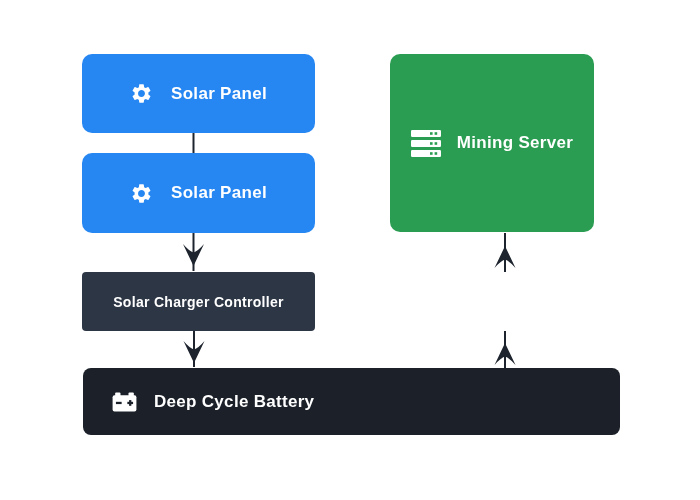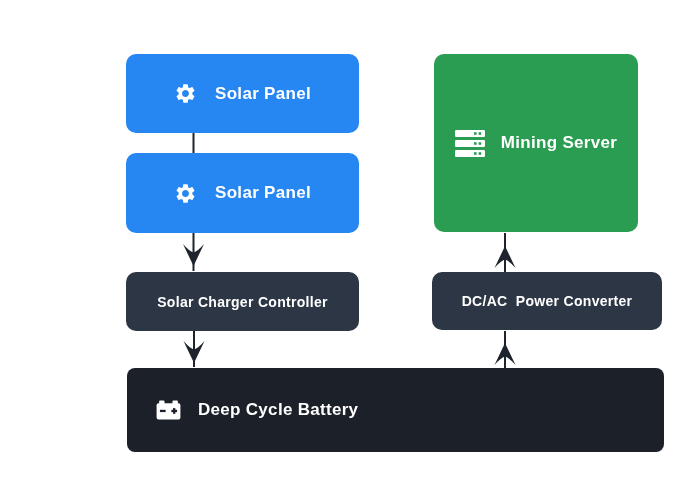--- a/index.html
+++ b/index.html
@@ -10,25 +10,24 @@
   .canvas {
     position:relative; width:700px; height:500px; background:#ffffff;
   }
   .node {
     position:absolute;
     background: var(--node-color, #333);
     color:#ffffff;
     display:flex; align-items:center; justify-content:center;
     font-weight:bold;
     box-sizing:border-box;
-    margin-left:44px;
   }
   .node-label { white-space: pre; letter-spacing:0.3px; }
   .node-big { border-radius:10px; font-size:17px; }
-  .node-small { border-radius:10px; font-size:14px; }
+  .node-small { border-radius:4px; font-size:14px; }
   .node-battery { border-radius:8px; font-size:17px; justify-content:flex-start; padding-left:29px; }
   .icon { display:flex; align-items:center; justify-content:center; flex:0 0 auto; }
   .gear { margin-right:18px; }
   .server { margin-right:16px; }
   .battery { margin-right:17px; }
   .edges {
     position:absolute; left:0; top:0; width:700px; height:500px;
     pointer-events:none;
   }
   .edges line { stroke-width:2; }
@@ -74,25 +73,22 @@
         </g>
       </svg>
     </span>
     <span class="node-label">Mining Server</span>
   </div>
 
   <div class="node node-small" style="left: 82px; top: 272px; width: 233px; height: 59px; --node-color: #2d3644;">
     <span class="node-label">Solar Charger Controller</span>
   </div>
 
-  <div class="node node-small" style="left: 388px; top: 272px; width: 230px; height: 58px; --node-color: #2d3644;">
-    <span class="node-label">DC/AC  Power Converter</span>
-  </div>
 
-  <div class="node node-battery" style="left: 83px; top: 368px; width: 537px; height: 84px; --node-color: #1b2029;">
+  <div class="node node-battery" style="left: 83px; top: 368px; width: 537px; height: 67px; --node-color: #1b2029;">
     <span class="icon battery">
       <svg width="25" height="20" viewBox="0 0 26 21" aria-hidden="true">
         <g fill="#ffffff">
           <rect x="3.2" y="0.5" width="5.6" height="5" rx="1"></rect>
           <rect x="17.2" y="0.5" width="5.6" height="5" rx="1"></rect>
           <rect x="0.5" y="3.5" width="25" height="17" rx="2"></rect>
         </g>
         <g fill="var(--node-color)">
           <rect x="4" y="10.3" width="6" height="2.4"></rect>
           <rect x="16" y="10.3" width="6" height="2.4"></rect>

